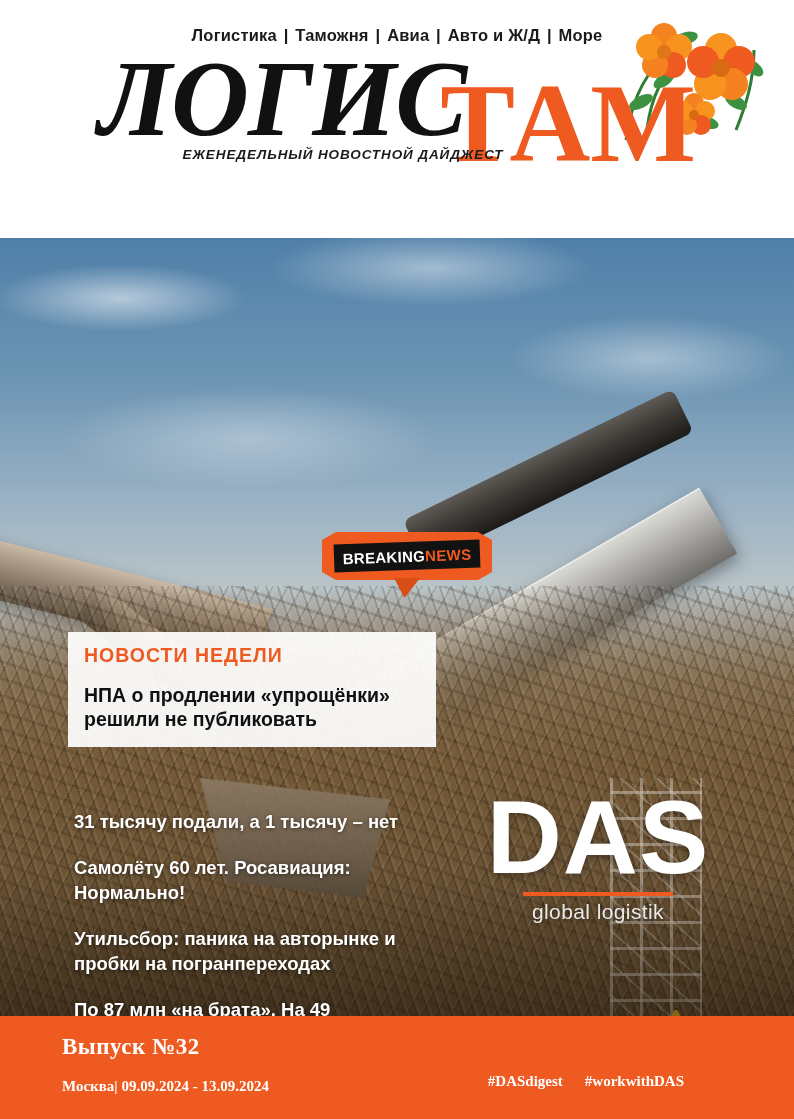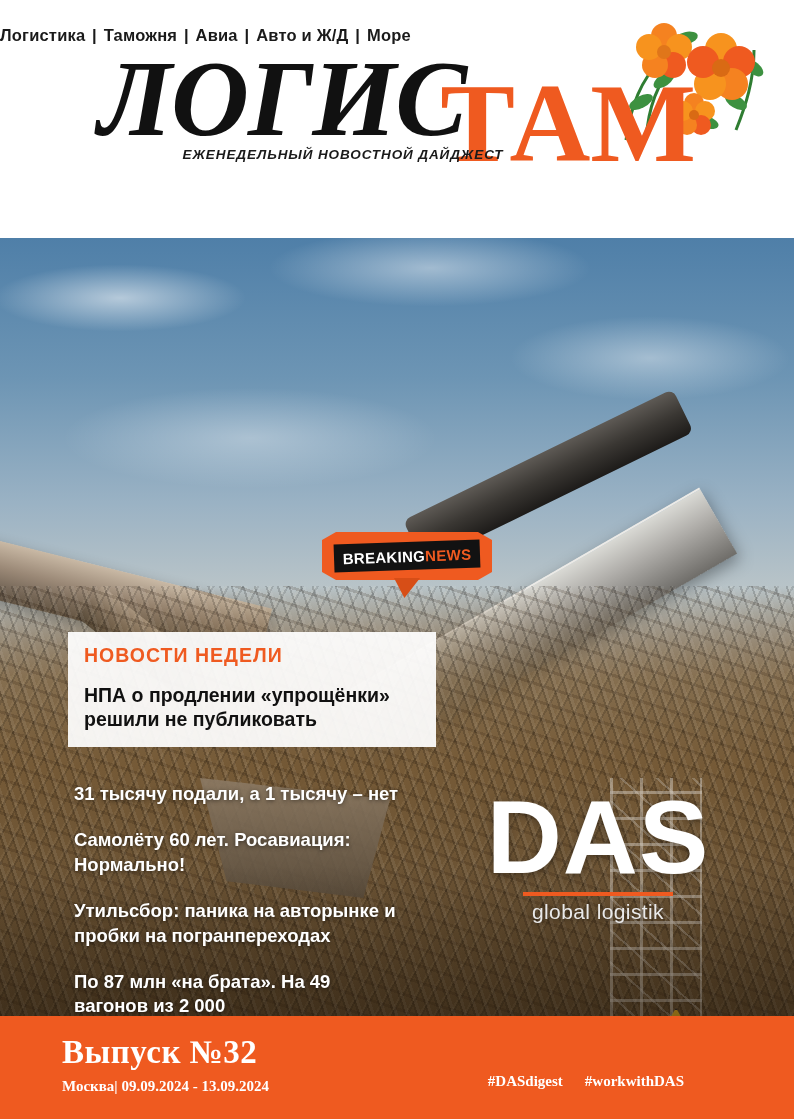--- a/index.html
+++ b/index.html
@@ -16,21 +16,21 @@
   }
 
   
   .masthead {
     position: relative;
     height: 238px;
     background: #ffffff;
     overflow: hidden;
   }
   .topnav {
-    text-align: left;
+    text-align: center;
     padding-top: 26px;
     font-family: "Liberation Sans", sans-serif;
     font-weight: bold;
     font-size: 16.5px;
     color: #1a1a1a;
     letter-spacing: 0.2px;
     position: relative;
     z-index: 4;
   }
   .topnav span.sep {
@@ -247,21 +247,21 @@
     color:#111;
     font-weight:bold;
     font-size:19.5px;
     line-height:1.24;
     margin-top:16px;
   }
 
   
   .teasers {
     position:absolute;
-    left:74px; top:544px;
+    left:74px; top:572px;
     width: 330px;
     z-index: 6;
     color:#ffffff;
     font-weight:bold;
     font-size:18.5px;
     line-height:1.32;
     text-shadow: 0 1px 4px rgba(0,0,0,.55);
   }
   .teaser { margin-bottom: 22px; }
 
@@ -298,21 +298,21 @@
     position:relative;
     width:794px;
     height: 103px;
     background:#ef5a20;
     color:#fff;
   }
   .issue {
     position:absolute; left:62px; top:18px;
     font-family:"Liberation Serif", serif;
     font-weight:bold;
-    font-size: 33px;
+    font-size: 23px;
     letter-spacing:.5px;
   }
   .footer-meta {
     position:absolute; left:62px; top:62px;
     font-family:"Liberation Serif", serif;
     font-weight:bold;
     font-size: 15px;
   }
   .hashtags {
     position:absolute; right:110px; top:57px;

